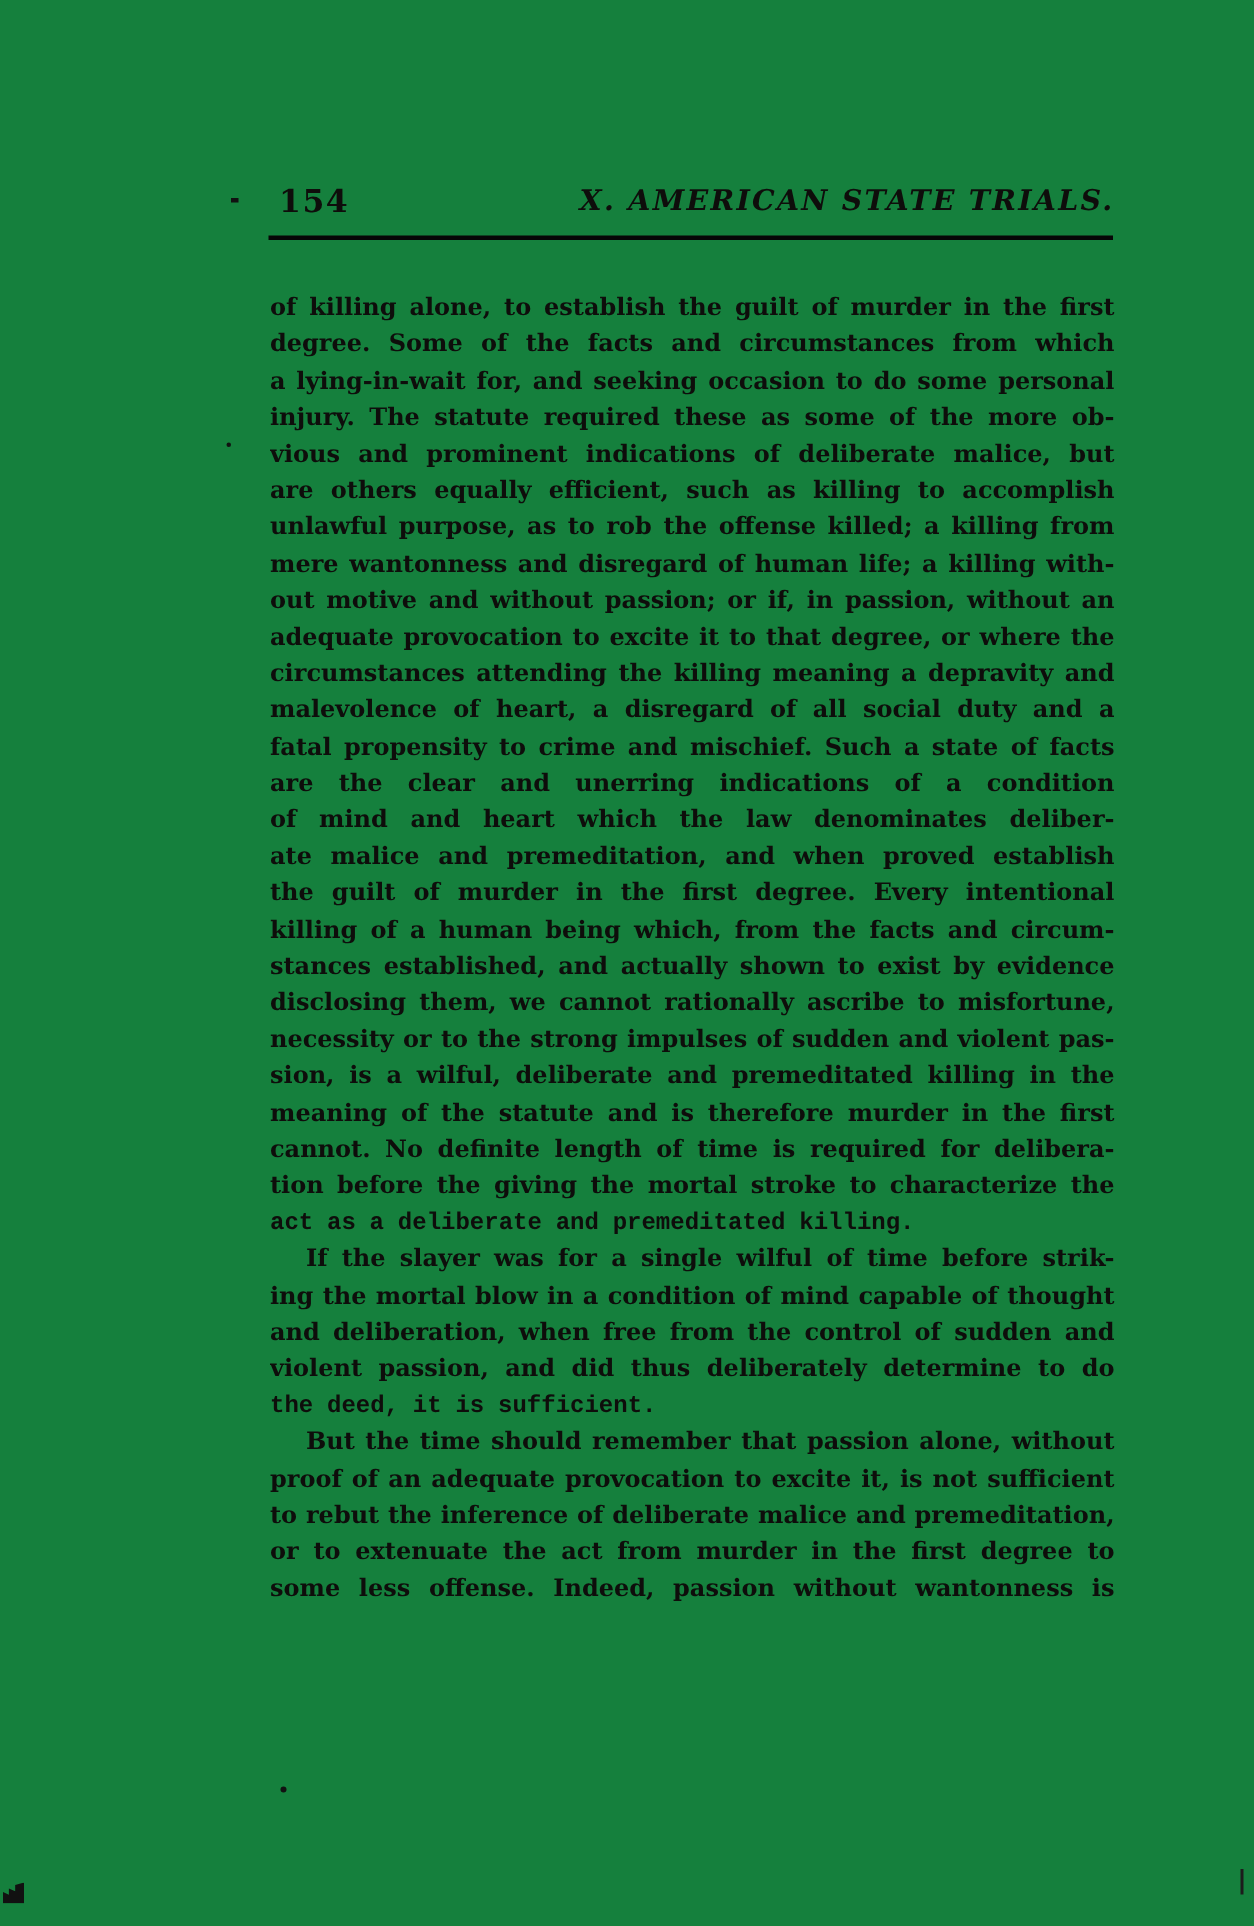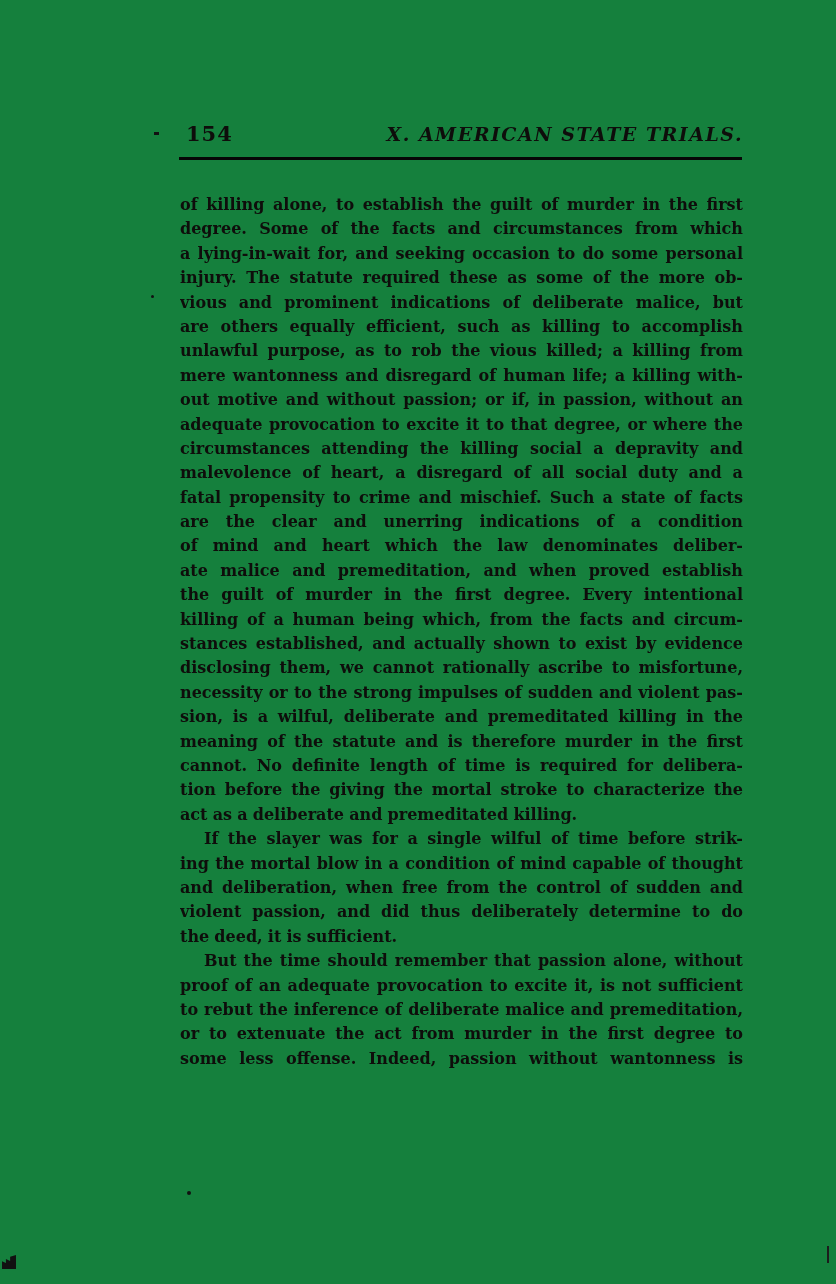--- a/index.html
+++ b/index.html
@@ -32,21 +32,21 @@
     font-size:16px; font-weight:bold;
     line-height:24.4px;
     word-spacing:-0.4px;
     margin-top:20px;
   }
   .line {
     height:24.4px; overflow:hidden;
     text-align:justify;
     text-align-last:justify;
   }
-  .line.flush { text-align-last:left; }
+  .line.flush { text-align-last:left;font-family:Liberation Mono, monospace; }
   .line.indent { text-indent:24px; }
   
   .artifact { position:absolute; background:#111; }
   .speck-pagenum { left:154px; top:132px; width:5px; height:3px; }
   .speck-margin  { left:151px; top:295px; width:3px; height:3px; border-radius:50%; }
   .speck-footer  { left:187px; top:1191px; width:4px; height:4px; border-radius:50%; }
   .blob-corner   {
     left:2px; top:1255px; width:14px; height:14px;
     clip-path:polygon(0 100%, 0 45%, 28% 58%, 28% 28%, 58% 42%, 58% 12%, 100% 0, 100% 100%);
   }
@@ -63,25 +63,25 @@
 
   <div class="header-rule"></div>
 
   <div class="body-text">
       <div class="line">of killing alone, to establish the guilt of murder in the first</div>
       <div class="line">degree.  Some of the facts and circumstances from which</div>
       <div class="line">a lying-in-wait for, and seeking occasion to do some personal</div>
       <div class="line">injury.  The statute required these as some of the more ob-</div>
       <div class="line">vious and prominent indications of deliberate malice, but there</div>
       <div class="line">are others equally efficient, such as killing to accomplish some</div>
-      <div class="line">unlawful purpose, as to rob the vious killed; a killing from</div>
+      <div class="line">unlawful purpose, as to rob the offense killed; a killing from</div>
       <div class="line">mere wantonness and disregard of human life; a killing with-</div>
       <div class="line">out motive and without passion; or if, in passion, without an</div>
       <div class="line">adequate provocation to excite it to that degree, or where the</div>
-      <div class="line">circumstances attending the killing social a depravity and</div>
+      <div class="line">circumstances attending the killing meaning a depravity and</div>
       <div class="line">malevolence of heart, a disregard of all social duty and a</div>
       <div class="line">fatal propensity to crime and mischief.  Such a state of facts</div>
       <div class="line">are the clear and unerring indications of a condition</div>
       <div class="line">of mind and heart which the law denominates deliber-</div>
       <div class="line">ate malice and premeditation, and when proved establish</div>
       <div class="line">the guilt of murder in the first degree.  Every intentional</div>
       <div class="line">killing of a human being which, from the facts and circum-</div>
       <div class="line">stances established, and actually shown to exist by evidence</div>
       <div class="line">disclosing them, we cannot rationally ascribe to misfortune,</div>
       <div class="line">necessity or to the strong impulses of sudden and violent pas-</div>

